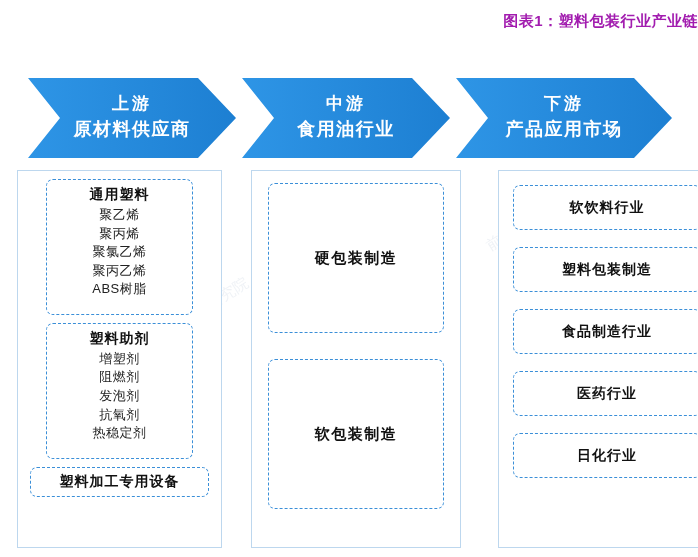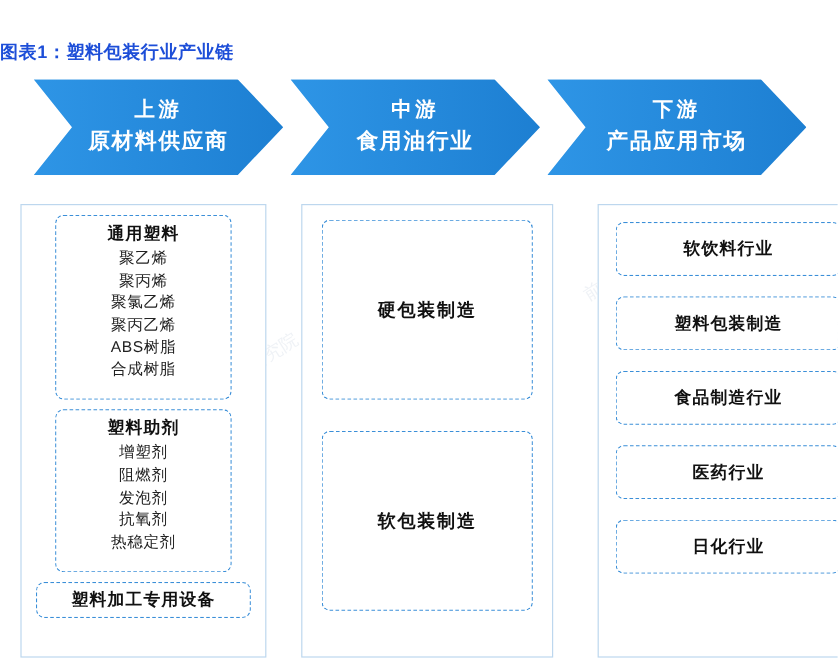--- a/index.html
+++ b/index.html
@@ -10,25 +10,25 @@
     width: 698px;
     height: 557px;
     background: #ffffff;
     font-family: "Liberation Sans", sans-serif;
     color: #1a1a1a;
     overflow: hidden;
     position: relative;
   }
 
   #page-title {
-    text-align: left;
+    text-align: right;
     font-size: 15px;
     font-weight: bold;
-    color: #1d4ed8;
-    padding-top: 34px;
+    color: #a21caf;
+    padding-top: 12px;
     letter-spacing: 0.5px;
   }
 
   
   .watermark {
     position: absolute;
     color: rgba(180, 195, 215, 0.22);
     font-size: 13px;
     font-family: "Liberation Sans", sans-serif;
     white-space: nowrap;
@@ -53,21 +53,21 @@
     left: 305px; top: 500px;
     width: 16px; height: 16px;
     border-radius: 50%;
     border: 2px solid rgba(180,195,215,0.28);
     pointer-events: none;
   }
 
   
   .banners {
     position: absolute;
-    top: 66px;
+    top: 78px;
     left: 0;
     width: 698px;
     height: 84px;
   }
   .banner {
     position: absolute;
     height: 80px;
     color: #ffffff;
     display: flex;
     flex-direction: column;
@@ -231,21 +231,20 @@
 <div class="columns">
 
   <div class="col" id="col-upstream">
     <div class="group">
       <div class="group-title">通用塑料</div>
       <div class="group-item">聚乙烯</div>
       <div class="group-item">聚丙烯</div>
       <div class="group-item">聚氯乙烯</div>
       <div class="group-item">聚丙乙烯</div>
       <div class="group-item">ABS树脂</div>
-      <div class="group-item">合成树脂</div>
     </div>
     <div class="group">
       <div class="group-title">塑料助剂</div>
       <div class="group-item">增塑剂</div>
       <div class="group-item">阻燃剂</div>
       <div class="group-item">发泡剂</div>
       <div class="group-item">抗氧剂</div>
       <div class="group-item">热稳定剂</div>
     </div>
     <div class="single-box">塑料加工专用设备</div>

